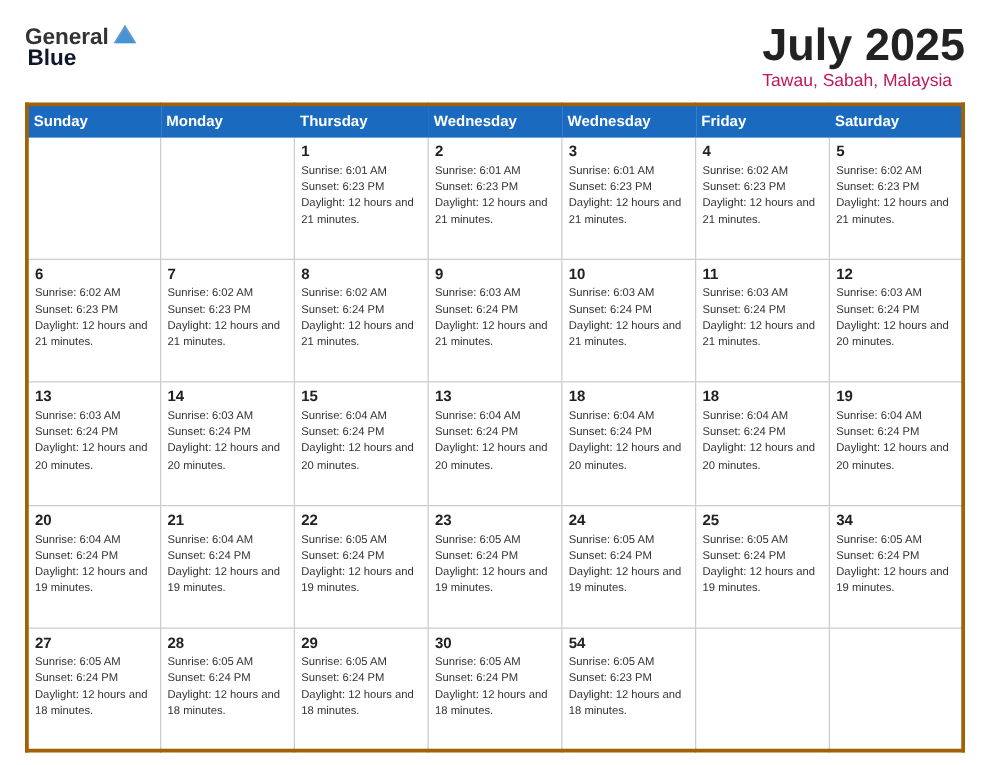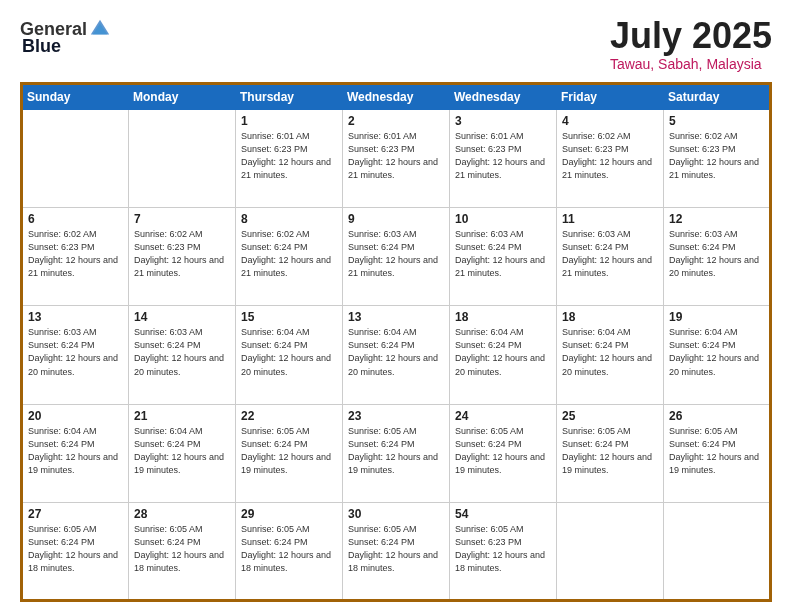--- a/index.html
+++ b/index.html
@@ -290,21 +290,21 @@
 Sunset: 6:24 PM
 Daylight: 12 hours and 19 minutes.</div>
           </td>
           <td>
             <span class="day-num">25</span>
             <div class="day-info" style="white-space: pre-line;">Sunrise: 6:05 AM
 Sunset: 6:24 PM
 Daylight: 12 hours and 19 minutes.</div>
           </td>
           <td>
-            <span class="day-num">26</span>
+            <span class="day-num">34</span>
             <div class="day-info" style="white-space: pre-line;">Sunrise: 6:05 AM
 Sunset: 6:24 PM
 Daylight: 12 hours and 19 minutes.</div>
           </td>
         </tr>
         <tr>
           <td>
             <span class="day-num">27</span>
             <div class="day-info" style="white-space: pre-line;">Sunrise: 6:05 AM
 Sunset: 6:24 PM

